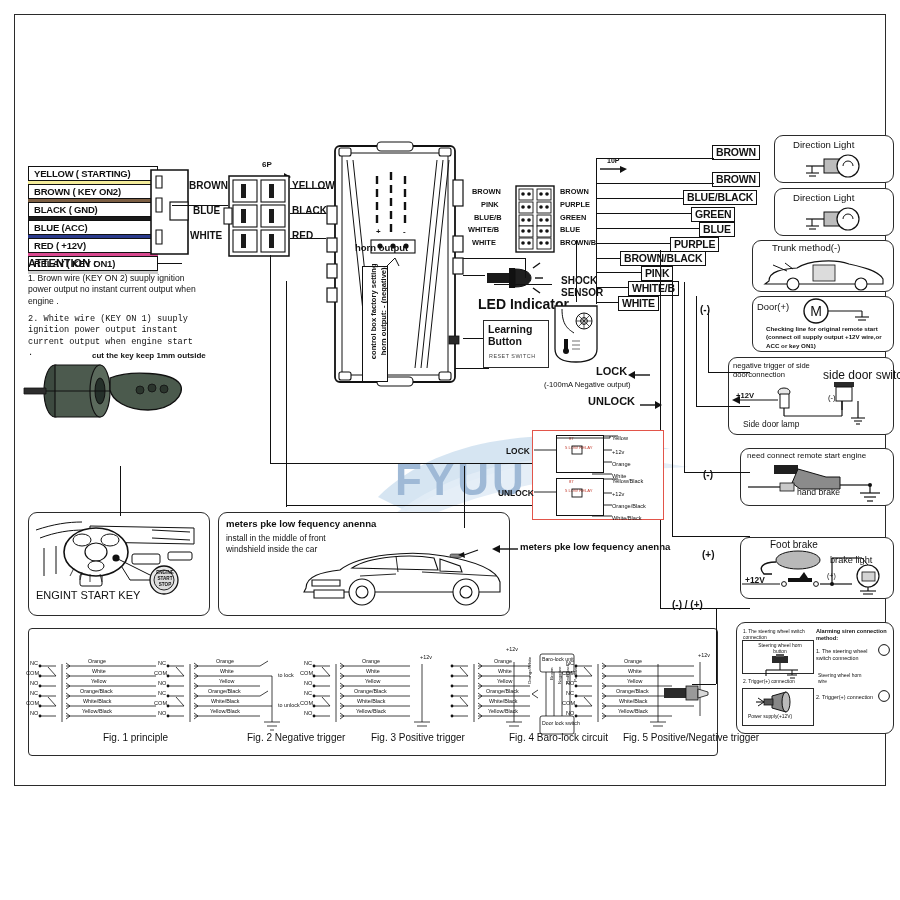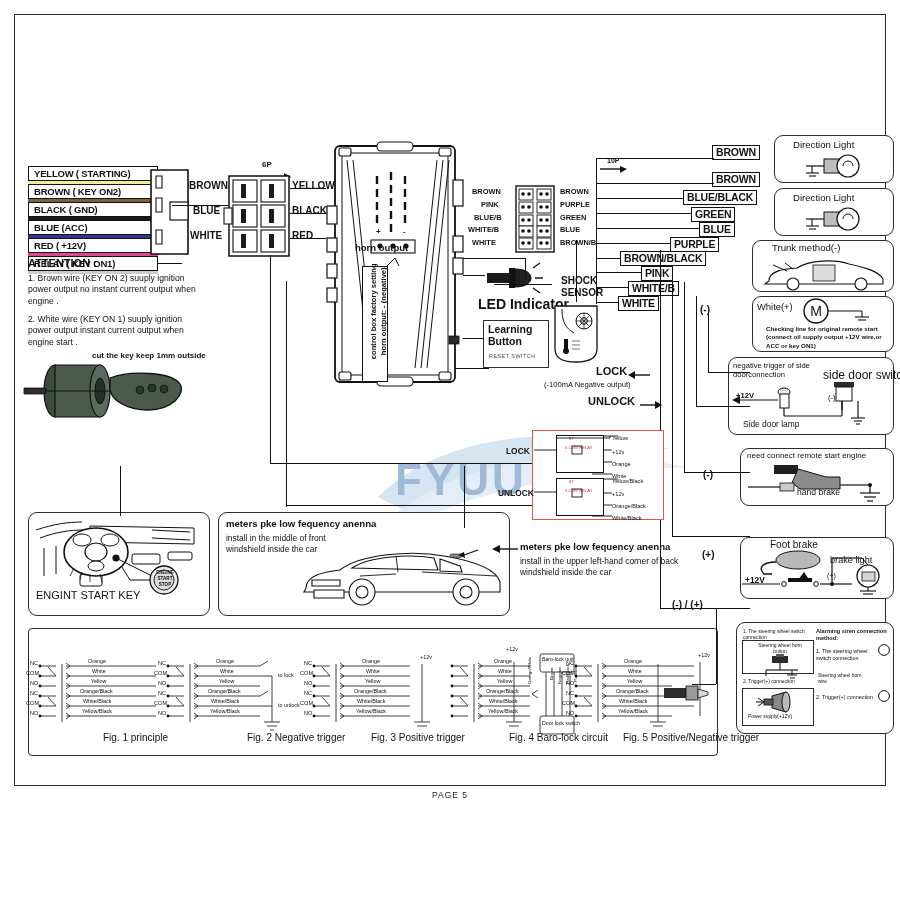--- a/index.html
+++ b/index.html
@@ -93,21 +93,21 @@
   </div>
 
   <svg class="abs" style="left:148px; top:168px;" width="46" height="88" viewBox="0 0 46 88">
     <path d="M3,2 H40 V86 H3 Z" fill="#fff" stroke="#111" stroke-width="1.6"></path>
     <path d="M8,8 H14 V20 H8 Z M8,30 H14 V44 H8 Z M8,62 H14 V76 H8 Z" fill="#fff" stroke="#111" stroke-width="1.1"></path>
     <rect x="22" y="34" width="18" height="18" fill="#fff" stroke="#111" stroke-width="1.2"></rect>
   </svg>
 
   <div class="lbl" style="left:28px; top:258px; font-size:11px; font-weight:700;">ATTENTION :</div>
   <div class="lbl" style="left:28px; top:273px; width:168px; font-size:8.6px; white-space:normal; line-height:1.32;">1. Brown wire (KEY  ON 2) suuply ignition power output no instant current output when engine .</div>
-  <div class="lbl" style="left:28px; top:314px; width:168px; font-size:8.6px; white-space:normal; line-height:1.32;">2. White wire (KEY  ON 1) suuply ignition power output  instant current output when engine start .</div>
+  <div class="lbl" style="left:28px; top:314px; width:168px; font-size:8.6px; white-space:normal; line-height:1.32;font-family:Liberation Mono, monospace;">2. White wire (KEY  ON 1) suuply ignition power output  instant current output when engine start .</div>
 
   <div class="lbl boldcap" style="left:92px; top:352px; font-size:8px;">cut the key keep 1mm outside</div>
   <svg class="abs" style="left:22px; top:360px;" width="170" height="62" viewBox="0 0 170 62">
 
     <ellipse cx="33" cy="31" rx="11" ry="26" fill="#3d4a40" stroke="#111" stroke-width="1.2"></ellipse>
     <path d="M33,5 H78 V57 H33 Z" fill="#4c5a4e" stroke="#111" stroke-width="1.2"></path>
     <ellipse cx="78" cy="31" rx="10" ry="26" fill="#5b6a5c" stroke="#111" stroke-width="1.2"></ellipse>
     <ellipse cx="78" cy="31" rx="5" ry="13" fill="#25302a" stroke="#111" stroke-width="1"></ellipse>
 
     <path d="M2,28 H24 V34 H2 Z" fill="#2d2d2d" stroke="#111" stroke-width=".8"></path>
@@ -367,21 +367,21 @@
   <div class="lbl" style="left:772px; top:243px; font-size:9.6px;">Trunk method(-)</div>
   <svg class="abs" style="left:757px;top:255px;" width="132" height="36" viewBox="0 0 132 36">
     <path d="M12,26 C12,16 26,14 40,13 C52,5 78,4 92,9 C106,12 122,16 126,24 L126,29 L8,29 Z" fill="#fff" stroke="#111" stroke-width="1.1"></path>
     <path d="M28,8 L36,14 M16,10 L30,16" stroke="#111" stroke-width="1"></path>
     <rect x="56" y="10" width="22" height="16" fill="#dcdcdc" stroke="#111" stroke-width=".8"></rect>
     <circle cx="36" cy="29" r="6" fill="#fff" stroke="#111" stroke-width="1.1"></circle>
     <circle cx="104" cy="29" r="6" fill="#fff" stroke="#111" stroke-width="1.1"></circle>
   </svg>
 
   <div class="rbox" style="left:752px; top:296px; width:142px; height:56px;"></div>
-  <div class="lbl" style="left:757px; top:302px; font-size:9.4px;">White(+)</div>
+  <div class="lbl" style="left:757px; top:302px; font-size:9.4px;">Door(+)</div>
   <svg class="abs" style="left:800px;top:298px;" width="86" height="28" viewBox="0 0 86 28">
     <circle cx="16" cy="13" r="12" fill="#fff" stroke="#111" stroke-width="1.4"></circle>
     <text x="16" y="18" font-size="14" font-family="Liberation Sans, sans-serif" text-anchor="middle" fill="#111">M</text>
     <line x1="28" y1="13" x2="62" y2="13" stroke="#111" stroke-width="1.2"></line>
     <g stroke="#111" stroke-width="1.1">
         <line x1="62" y1="13" x2="62" y2="19"></line>
         <line x1="55" y1="19" x2="69" y2="19"></line>
         <line x1="58" y1="22" x2="66" y2="22"></line>
       </g>
   </svg>
@@ -621,21 +621,20 @@
     <line x1="178" y1="22" x2="164" y2="27" stroke="#111" stroke-width="1.2"></line>
     <path d="M164,24 L158,27 L165,30 Z" fill="#111"></path>
   </svg>
   <div class="ln v" style="left:464px; top:466px; height:62px;"></div>
 
   <svg class="abs" style="left:492px;top:544px;" width="26" height="10" viewBox="0 0 26 10">
     <line x1="26" y1="5" x2="8" y2="5" stroke="#111" stroke-width="1.4"></line>
       <path d="M8,1 L0,5 L8,9 Z" fill="#111"></path>
   </svg>
   <div class="lbl" style="left:520px; top:542px; font-size:9.6px; font-weight:700;">meters pke low fequency anenna</div>
-  <div class="lbl" style="left:520px; top:556px; width:160px; font-size:8.4px; white-space:normal; line-height:1.35;">install in the  upper left-hand corner of back windshield inside the car</div>
 
   <div class="box" style="left:28px; top:628px; width:690px; height:128px; border-radius:4px;"></div>
 
   <div class="abs" style="left:36px; top:660px; width:130px; height:72px;">
     <svg width="130" height="66" viewBox="0 0 130 66">
       <g stroke="#111" stroke-width=".8" fill="none">
         <line x1="26" y1="4" x2="26" y2="62"></line>
         <line x1="4" y1="6" x2="20" y2="6"></line>
           <line x1="4" y1="16" x2="20" y2="16"></line>
           <line x1="4" y1="26" x2="20" y2="26"></line>
@@ -924,23 +923,20 @@
     <rect x="0" y="6" width="22" height="10" fill="#2b2b2b"></rect>
     <rect x="22" y="4" width="12" height="14" fill="#9a9a9a" stroke="#111" stroke-width=".8"></rect>
     <path d="M34,7 L44,10 L44,13 L34,16 Z" fill="#d8d8d8" stroke="#111" stroke-width=".8"></path>
   </svg>
 
   <div class="abs" style="left:692px; top:608px; width:30px; height:80px;">
     <div class="ln v" style="left:24px;top:0;height:76px;"></div>
     <div class="ln h" style="left:0;top:76px;width:24px;"></div>
   </div>
 
-  <div class="page" style="top:790px;">
-    <span>PAGE 5</span>
-  </div>
 
   <div class="abs" style="left:0; top:0; width:900px; height:900px;">
     <div class="ln h" style="left:172px;top:205px;width:56px;"></div>
     <div class="ln h" style="left:290px;top:188px;width:36px;"></div>
     <div class="ln h" style="left:290px;top:213px;width:36px;"></div>
     <div class="ln h" style="left:290px;top:238px;width:36px;"></div>
     <div class="ln h" style="left:463px;top:258px;width:62px;"></div>
     <div class="ln v" style="left:525px;top:258px;height:20px;"></div>
     <div class="ln h" style="left:463px;top:275px;width:22px;"></div>
     <div class="ln h" style="left:463px;top:338px;width:20px;"></div>

